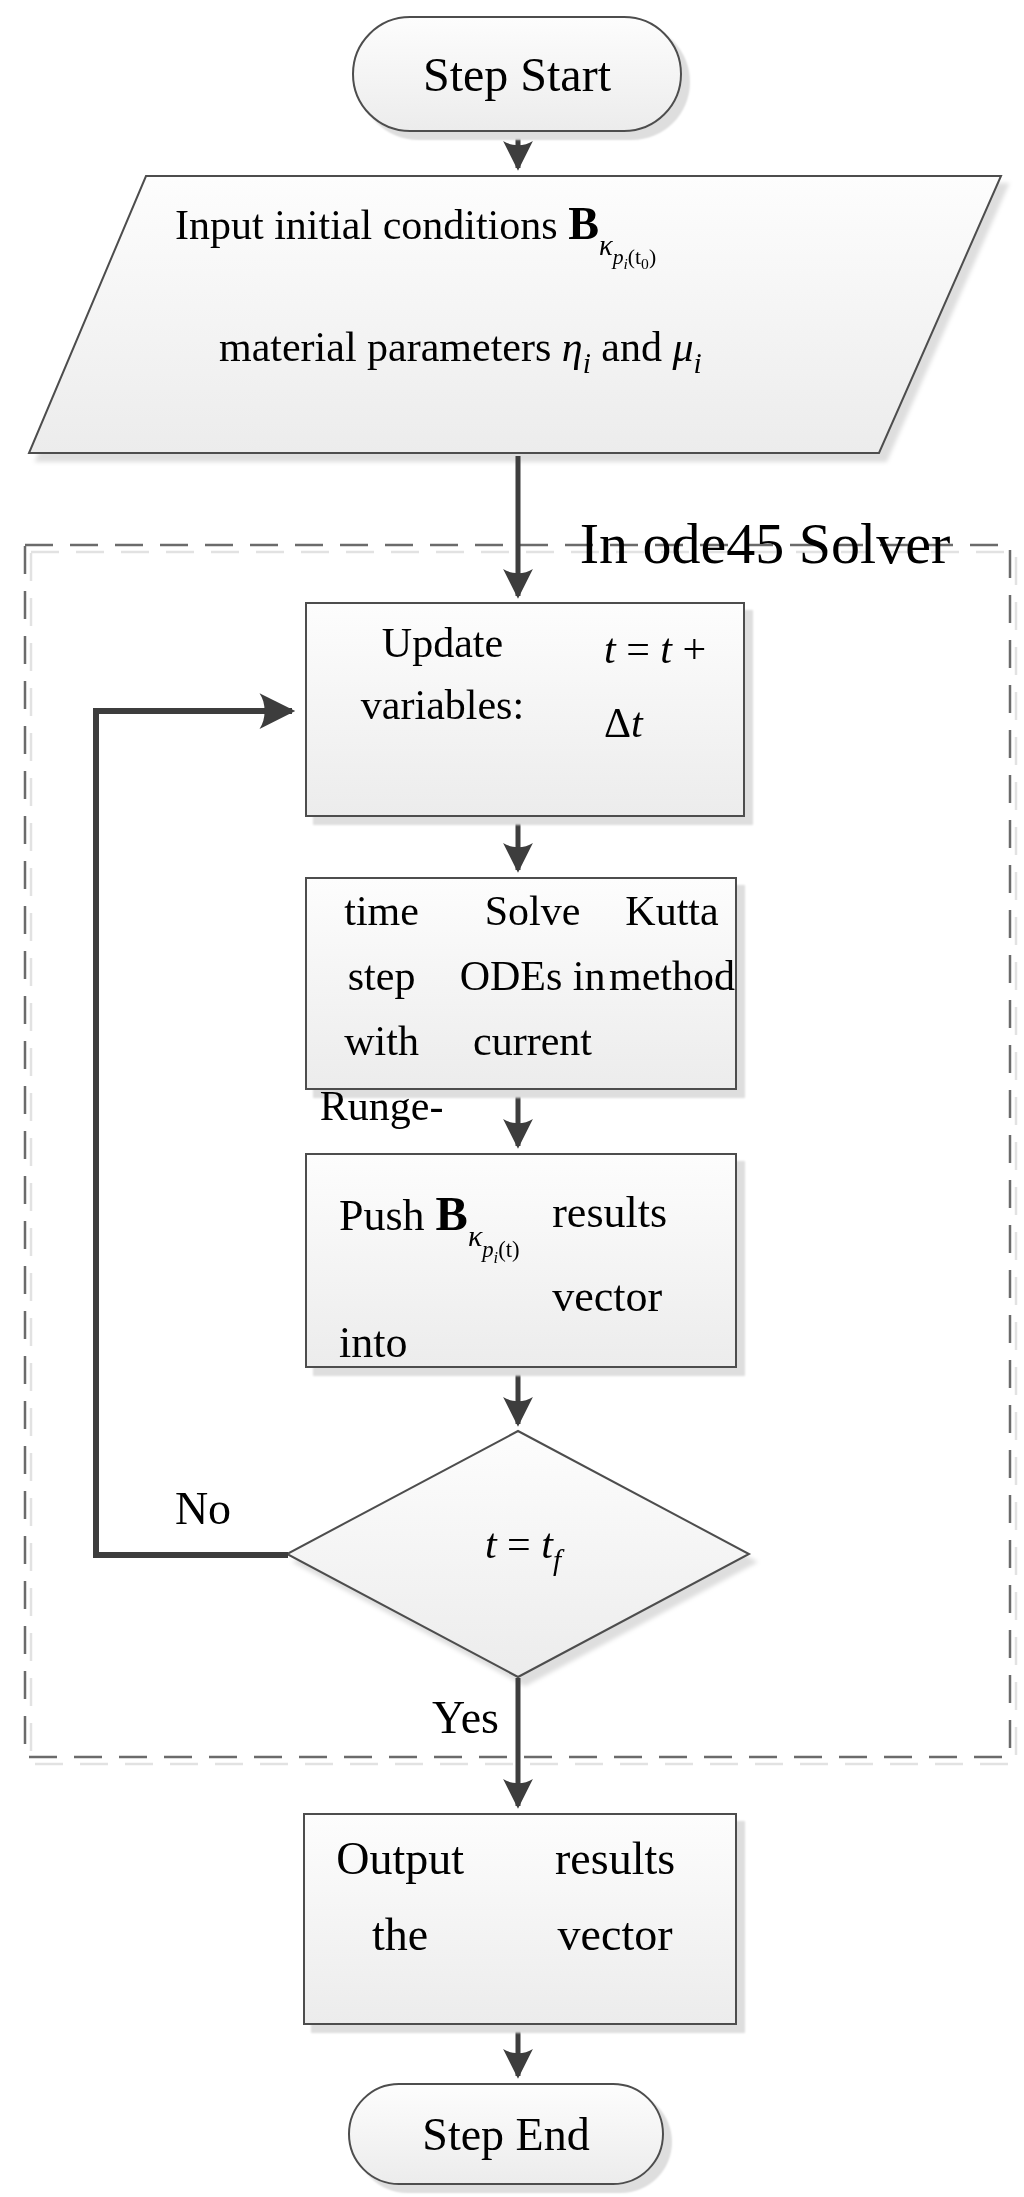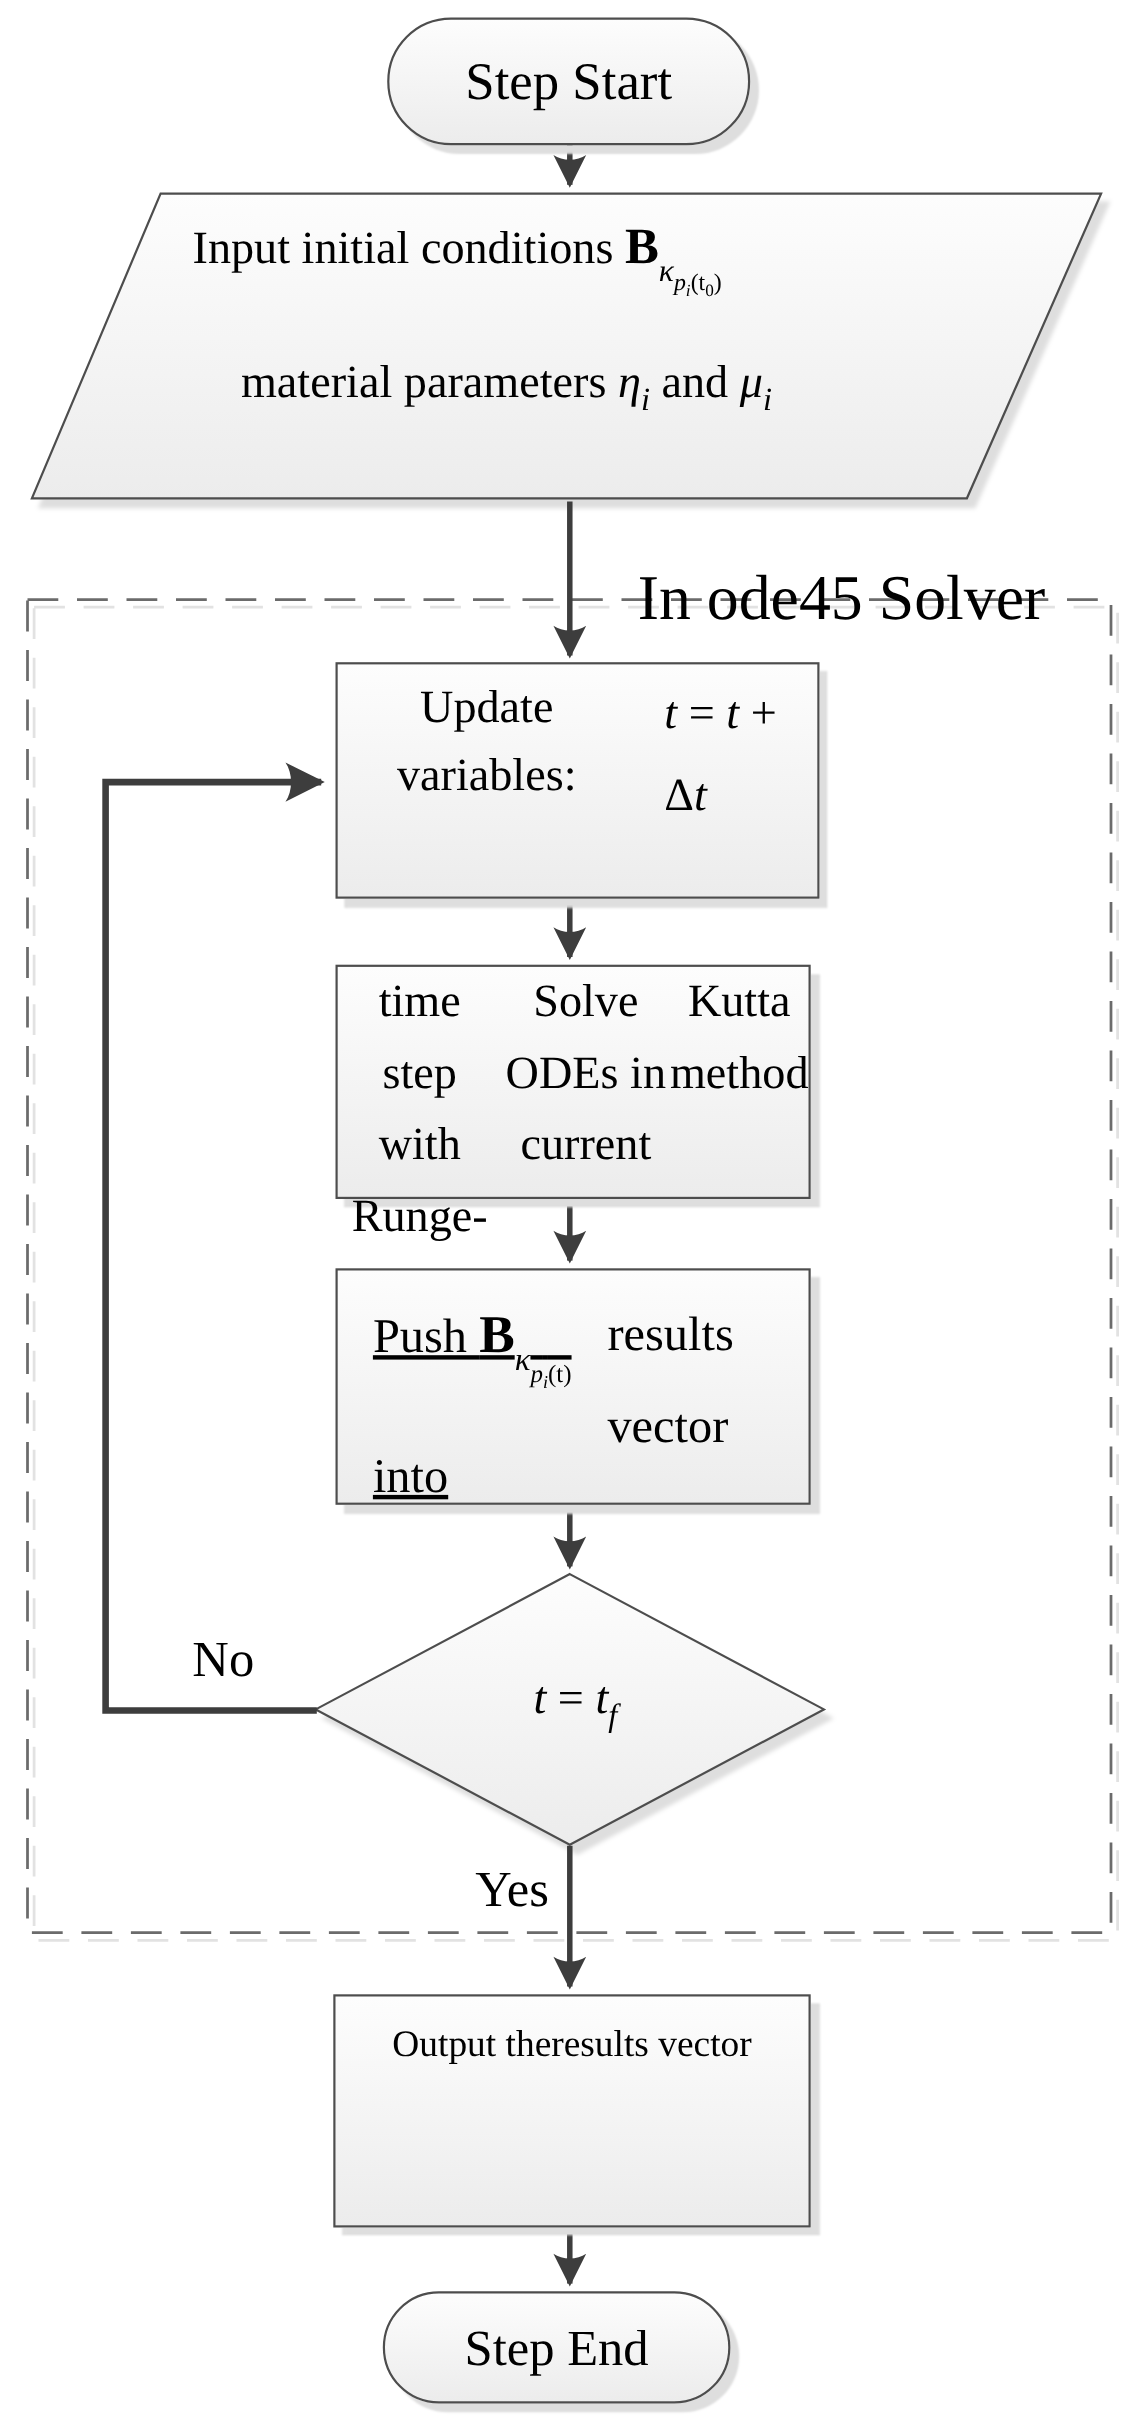--- a/index.html
+++ b/index.html
@@ -40,26 +40,26 @@
   #update-box{left:305px;top:602px;width:440px;height:215px;padding-top:8px;}
   #update-box .bt{font-size:42px;line-height:62px;text-align:center;}
   #update-box .eq{font-size:42px;line-height:74px;padding-left:26px;font-style:italic;}
 
   
   #solve-box{left:305px;top:877px;width:432px;height:213px;justify-content:center;}
   #solve-box .ln{font-size:42px;line-height:65px;text-align:center;}
 
   
   #push-box{left:305px;top:1153px;width:432px;height:215px;padding:16px 0 0 32px;}
-  #push-box .ln1{font-size:44px;line-height:86px;text-decoration:underline;}
+  #push-box .ln1{font-size:44px;line-height:86px;}
   #push-box .ln2{font-size:44px;line-height:84px;}
 
   
   #output-box{left:303px;top:1813px;width:434px;height:212px;justify-content:center;padding-top:6px;}
-  #output-box .ln{font-size:34px;line-height:76px;text-align:center;}
+  #output-box .ln{font-size:46px;line-height:76px;text-align:center;}
 
   #start-node{left:352px;top:16px;width:330px;height:116px;}
   #end-node{left:348px;top:2083px;width:316px;height:102px;font-size:46px;}
 
   #ode45-label{left:555px;top:510px;width:420px;font-size:58px;}
   #no-label{left:128px;top:1482px;width:150px;font-size:46px;}
   #yes-label{left:388px;top:1691px;width:155px;font-size:46px;}
   #decision-label{left:393px;top:1520px;width:260px;font-size:42px;font-style:italic;}
 
   .it{font-style:italic;}

